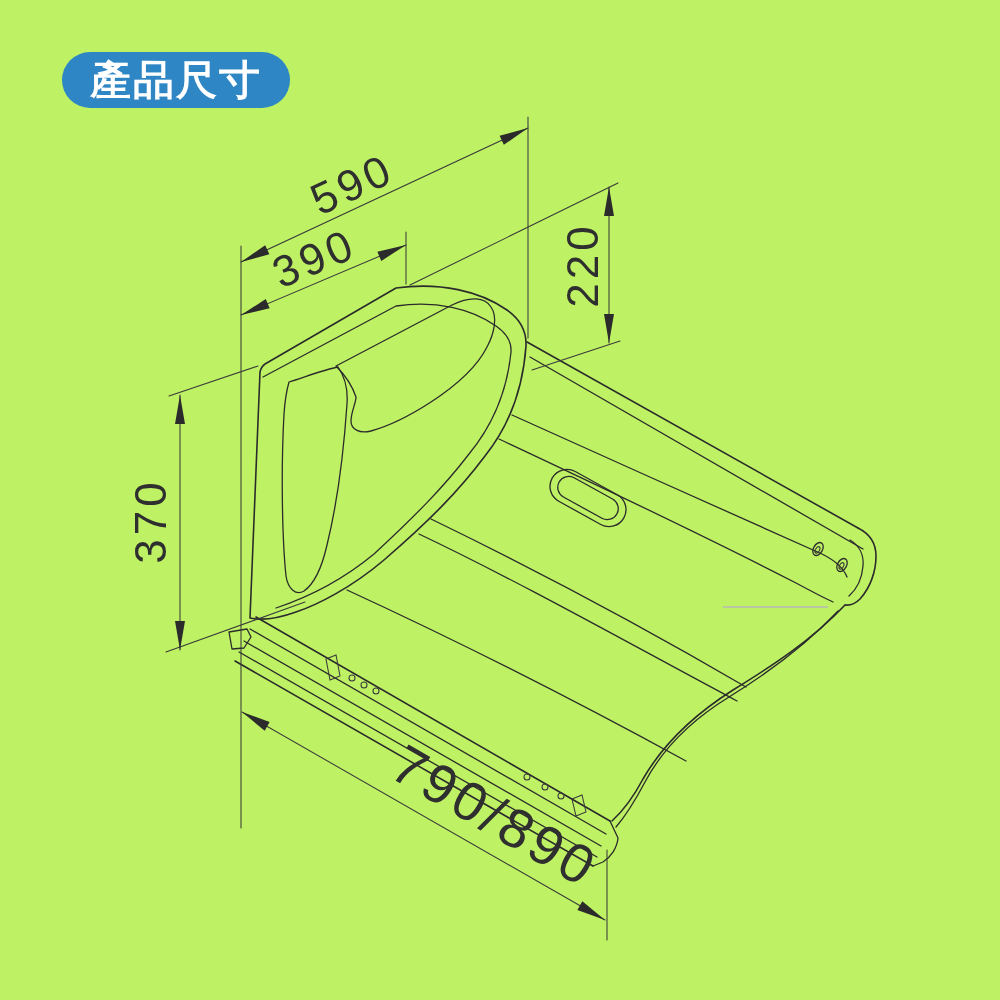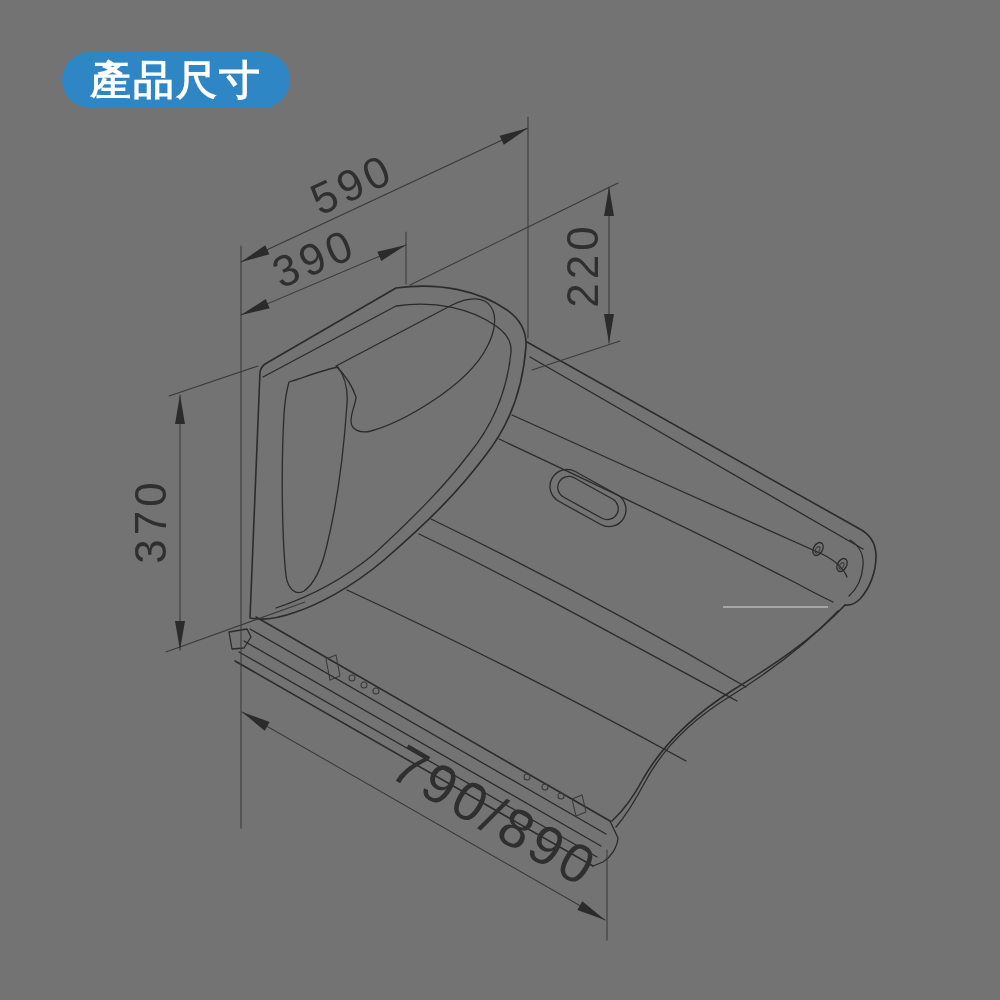--- a/index.html
+++ b/index.html
@@ -1,16 +1,16 @@
 <!DOCTYPE html>
 <html><head>
 <meta charset="utf-8">
 <style>
   html,body{margin:0;padding:0;background:#ffffff;}
-  #stage{position:relative;width:1000px;height:1000px;background:#737373;overflow:hidden;
+  #stage{position:relative;width:1000px;height:1000px;background:#bef264;overflow:hidden;
          font-family:"Liberation Sans", sans-serif;}
   #badge{position:absolute;left:62px;top:52px;width:228px;height:56px;border-radius:28px;
          display:flex;align-items:center;justify-content:center;
          font-size:41px;font-weight:600;letter-spacing:2px;}
   #drawing{position:absolute;left:0;top:0;}
   .outline{fill:none;stroke:#2b2b2b;stroke-width:1.6;stroke-linecap:round;stroke-linejoin:round;}
   .detail{fill:none;stroke:#2b2b2b;stroke-width:1.3;stroke-linecap:round;stroke-linejoin:round;}
   .thin{fill:none;stroke:#3a3a3a;stroke-width:1.05;stroke-linecap:round;}
   .faint{fill:none;stroke:#b8b8b8;stroke-width:1.4;}
   .dim-label{fill:#2f2f2f;letter-spacing:4px;}

